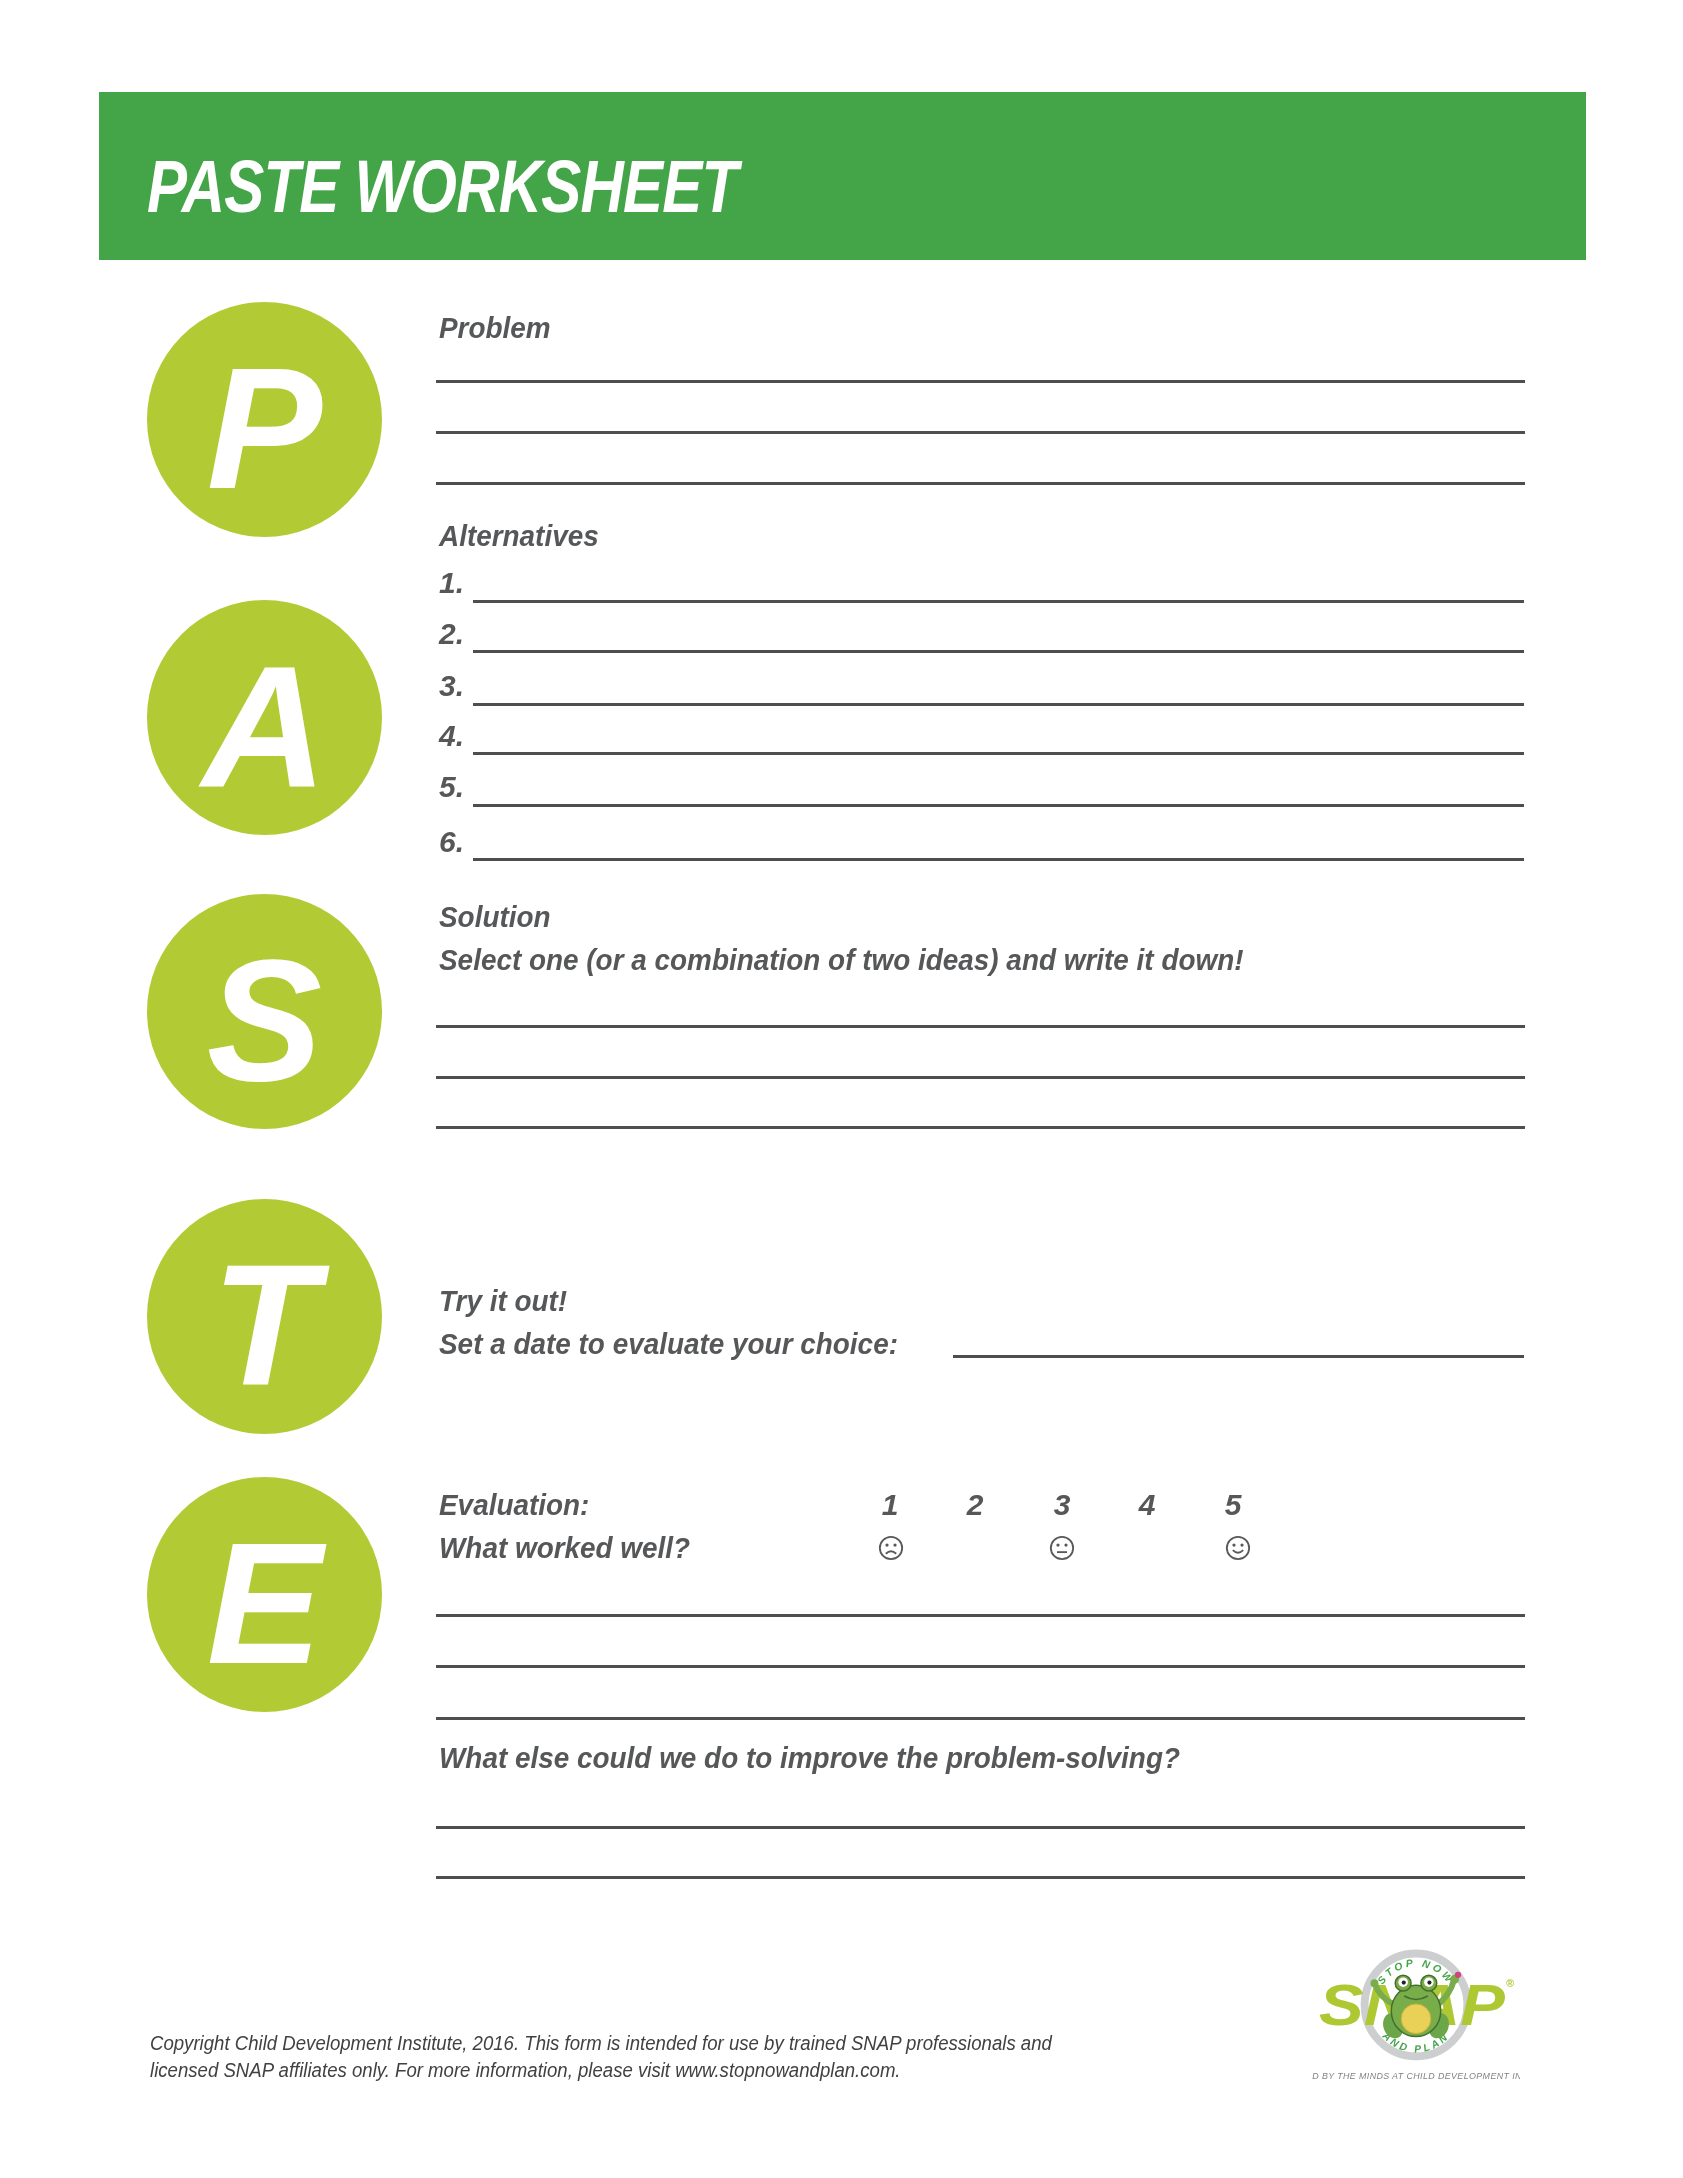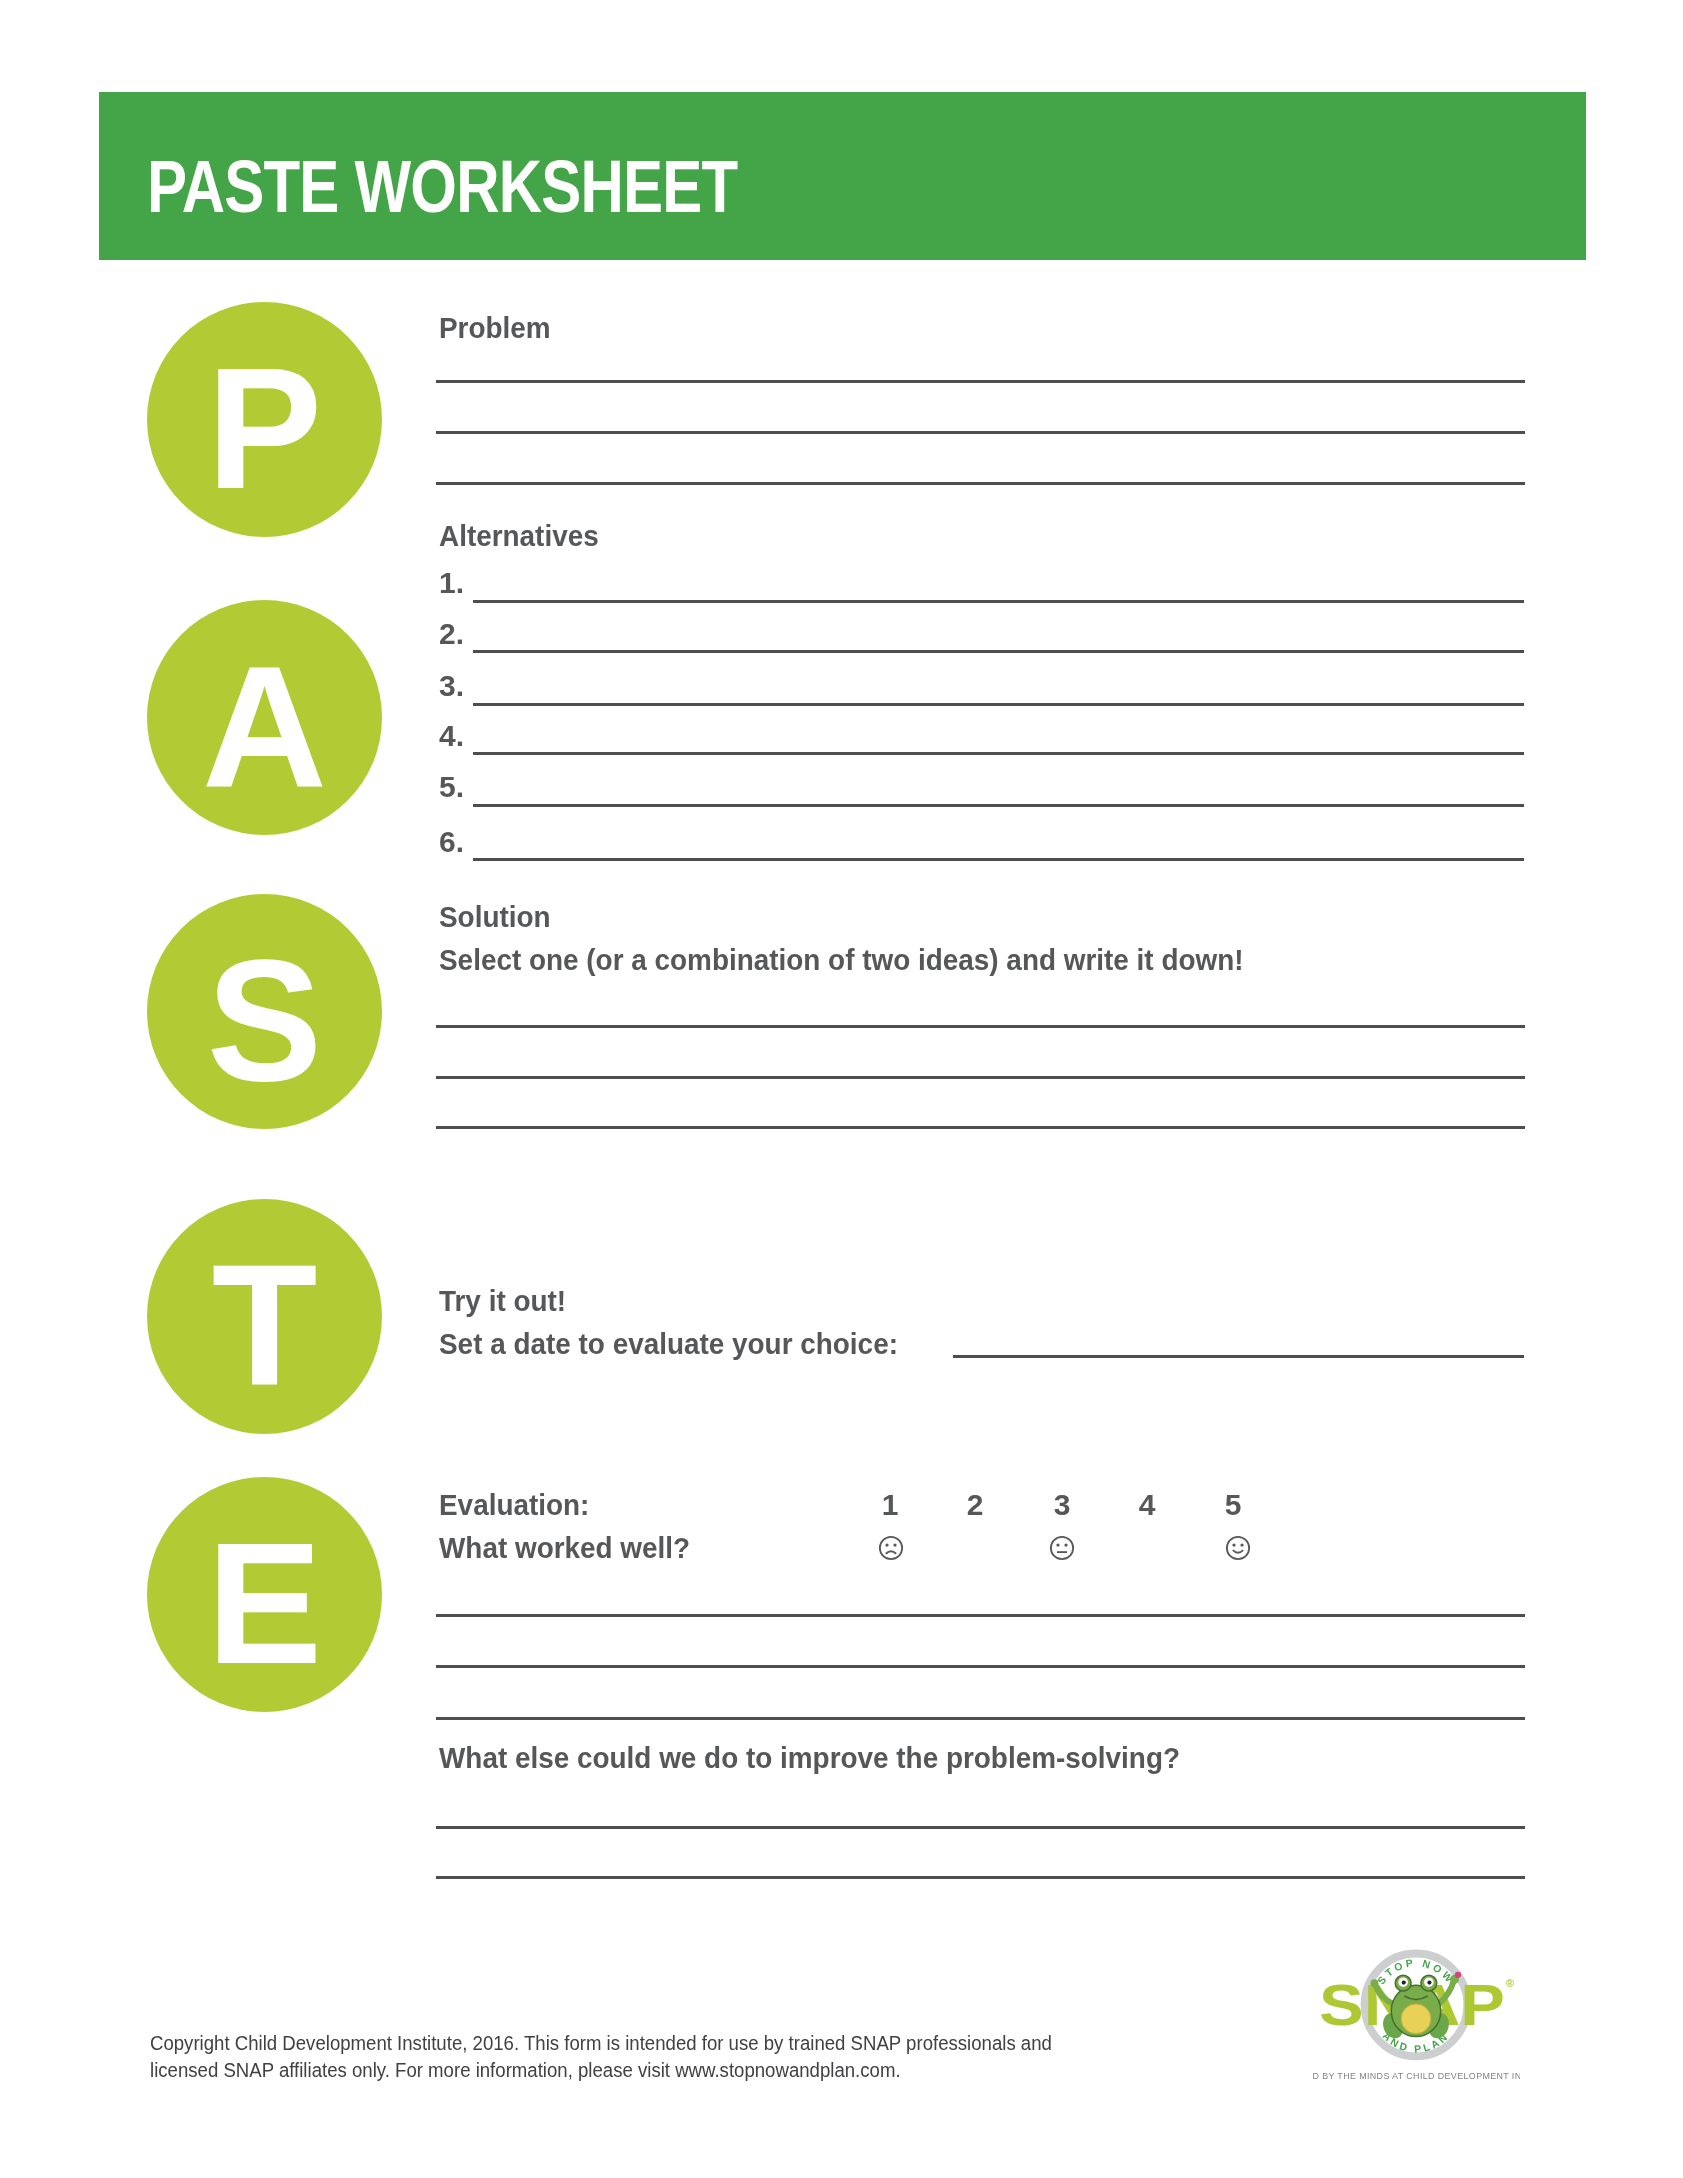--- a/index.html
+++ b/index.html
@@ -2,20 +2,21 @@
 <html><head>
 <meta charset="utf-8">
 <style>
   html,body{margin:0;padding:0;background:#ffffff;}
   .page{
     position:relative;
     width:1683px;height:2178px;
     background:#ffffff;
     font-family:"Liberation Sans",sans-serif;
     overflow:hidden;
+    font-style:italic;
   }
   .banner{
     position:absolute;left:99px;top:92px;width:1487px;height:168px;
     background:#43a548;
   }
   .banner-title{
     position:absolute;left:48px;top:51px;
     color:#ffffff;font-size:75px;font-weight:bold;
     letter-spacing:-1px;white-space:nowrap;
     transform:scaleX(0.80);transform-origin:left center;

